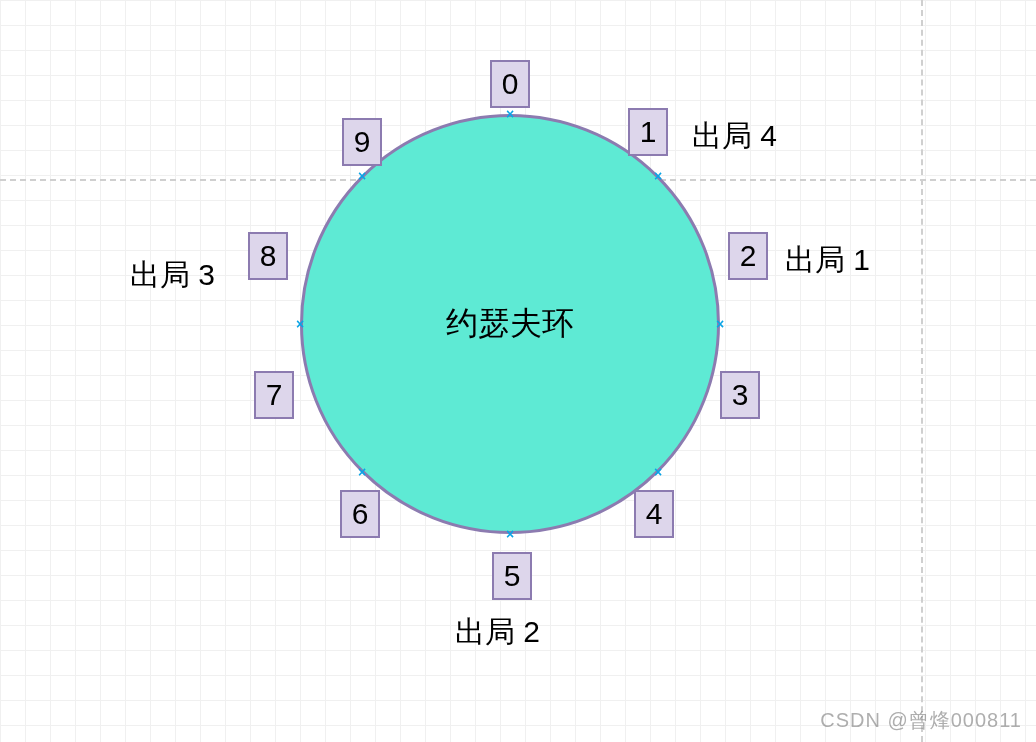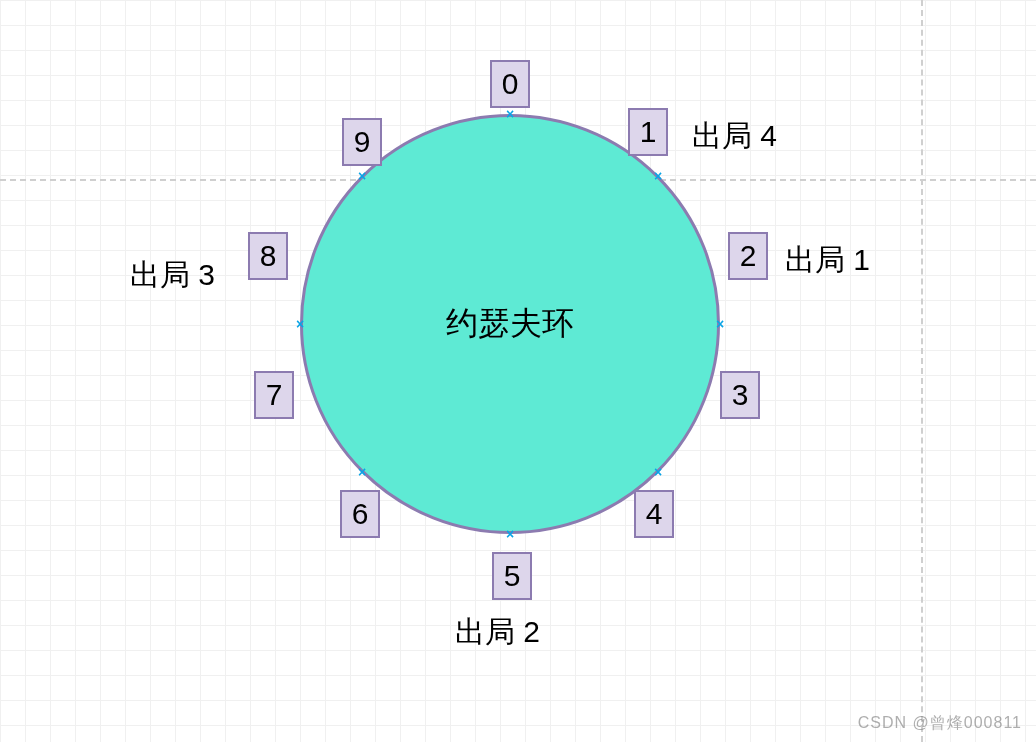--- a/index.html
+++ b/index.html
@@ -73,21 +73,21 @@
     position: absolute;
     font-size: 30px;
     color: #000;
     white-space: nowrap;
     text-align: center;
   }
   .watermark {
     position: absolute;
     right: 14px;
     bottom: 8px;
-    font-size: 16px;
+    font-size: 20px;
     color: rgba(120,120,120,0.6);
     letter-spacing: 1px;
   }
 </style>
 </head>
 <body>
 
 <div class="grid-bg"></div>
 
 <div class="dashed-line dashed-h" style="top:179px"></div>

